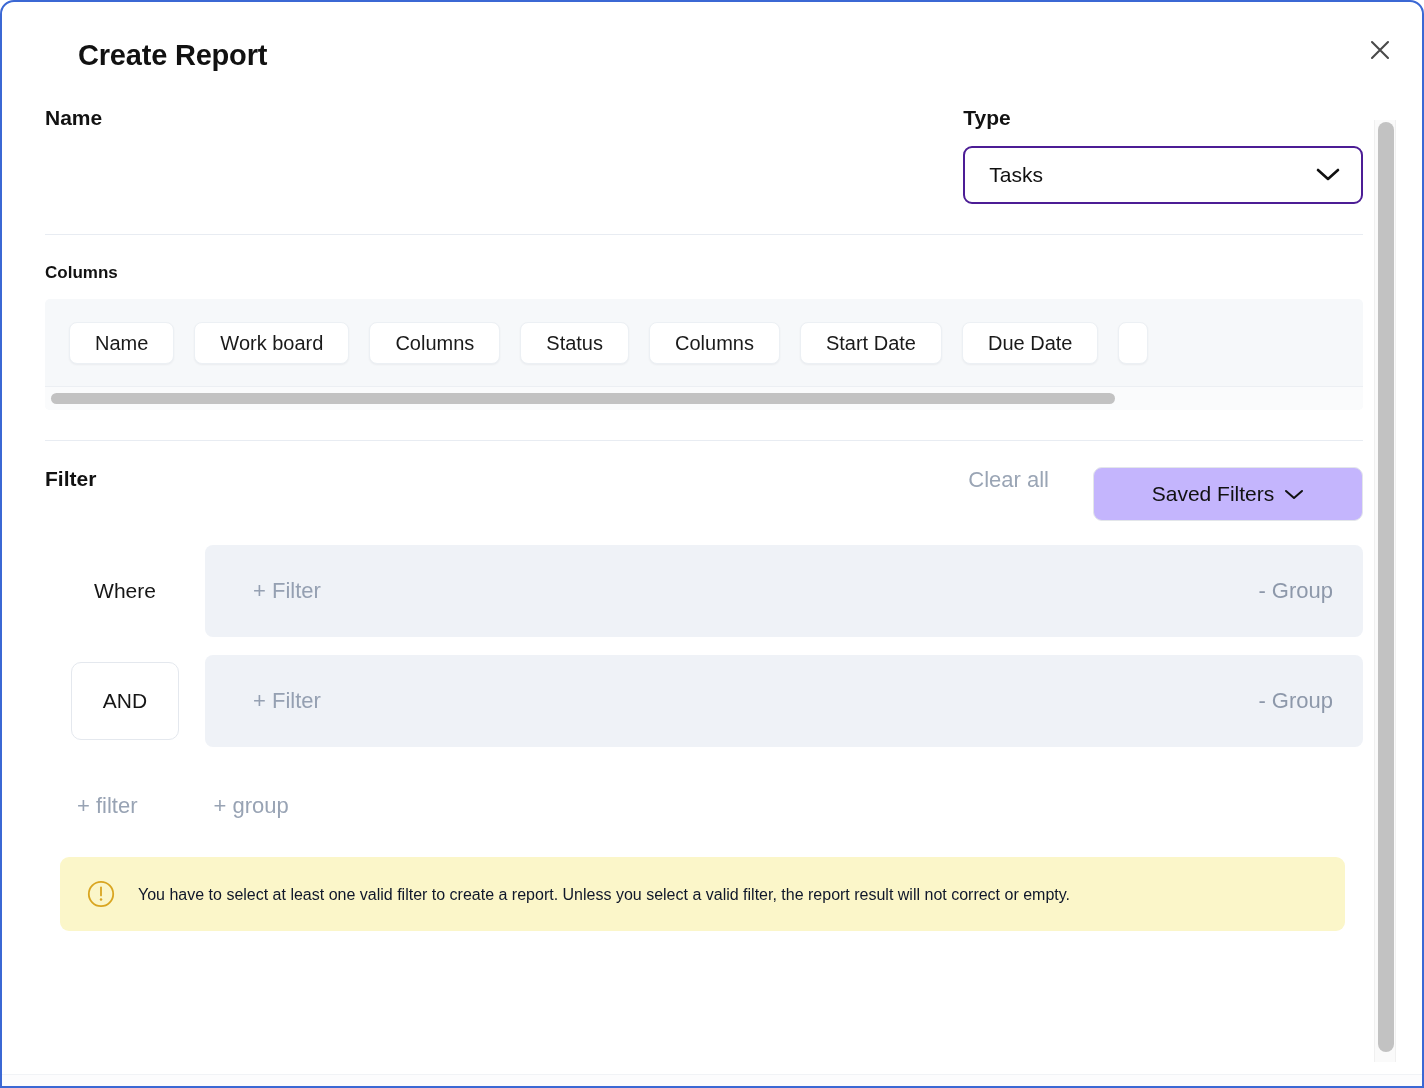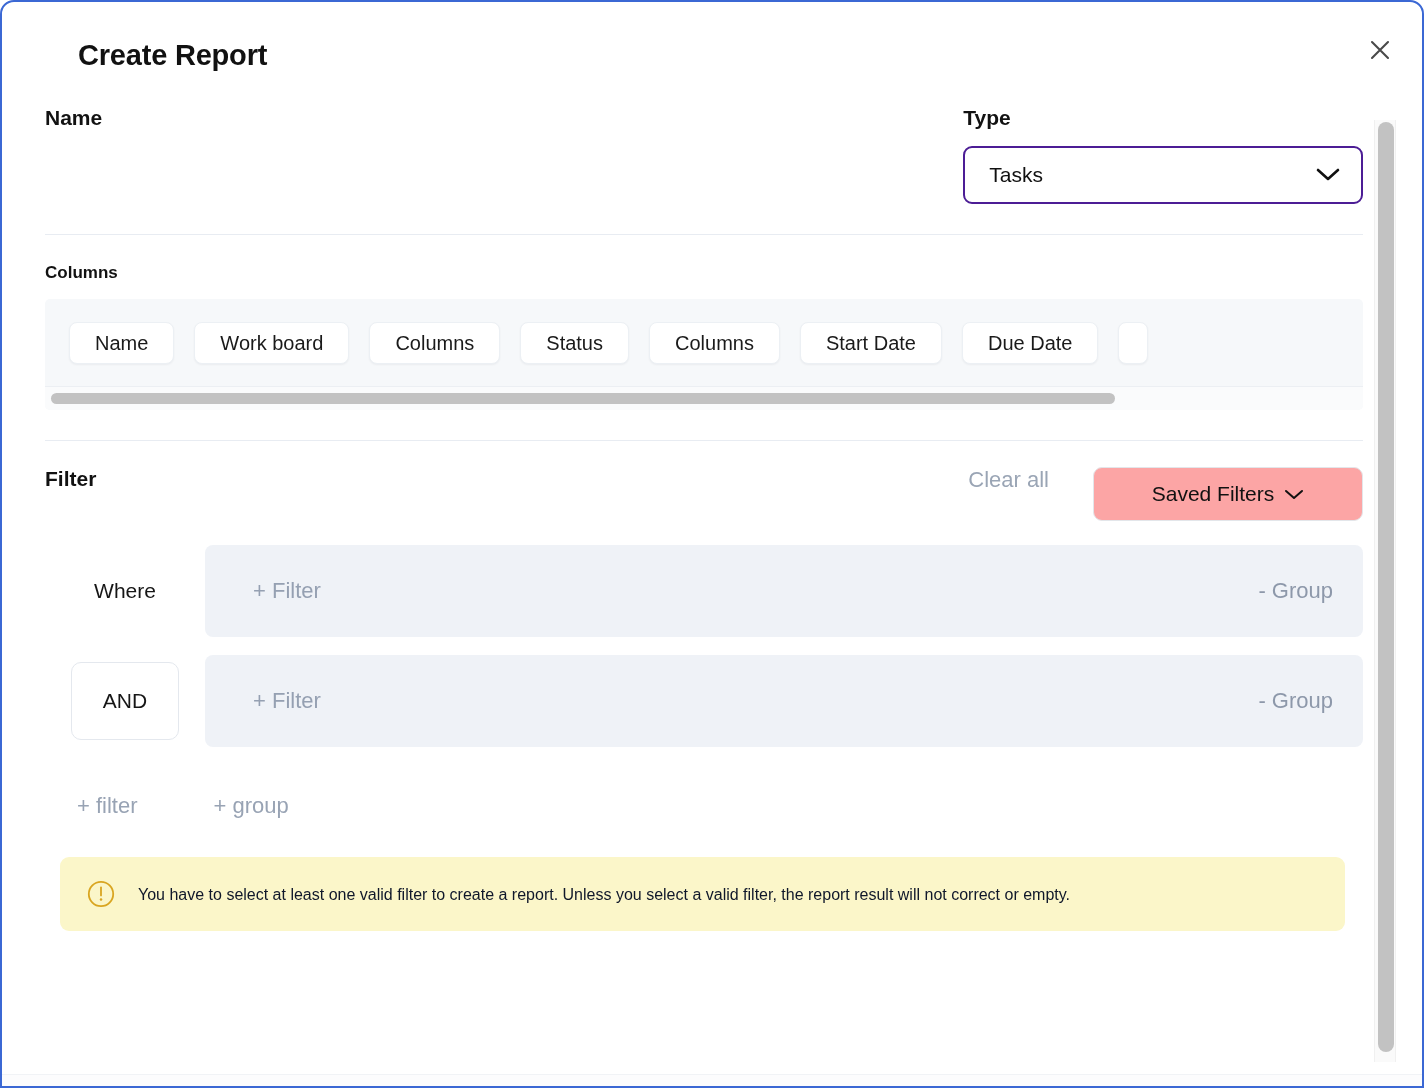--- a/index.html
+++ b/index.html
@@ -212,21 +212,21 @@
     cursor: pointer;
     background: none;
     border: none;
     font-family: "Liberation Sans", sans-serif;
   }
   .saved-filters {
     height: 54px;
     min-width: 270px;
     border: 1px solid #e3e6ea;
     border-radius: 9px;
-    background: #fca5a5;
+    background: #c4b5fd;
     display: flex;
     align-items: center;
     justify-content: center;
     gap: 10px;
     font-size: 21px;
     color: #111111;
     cursor: pointer;
     font-family: "Liberation Sans", sans-serif;
     padding: 0 18px;
   }

